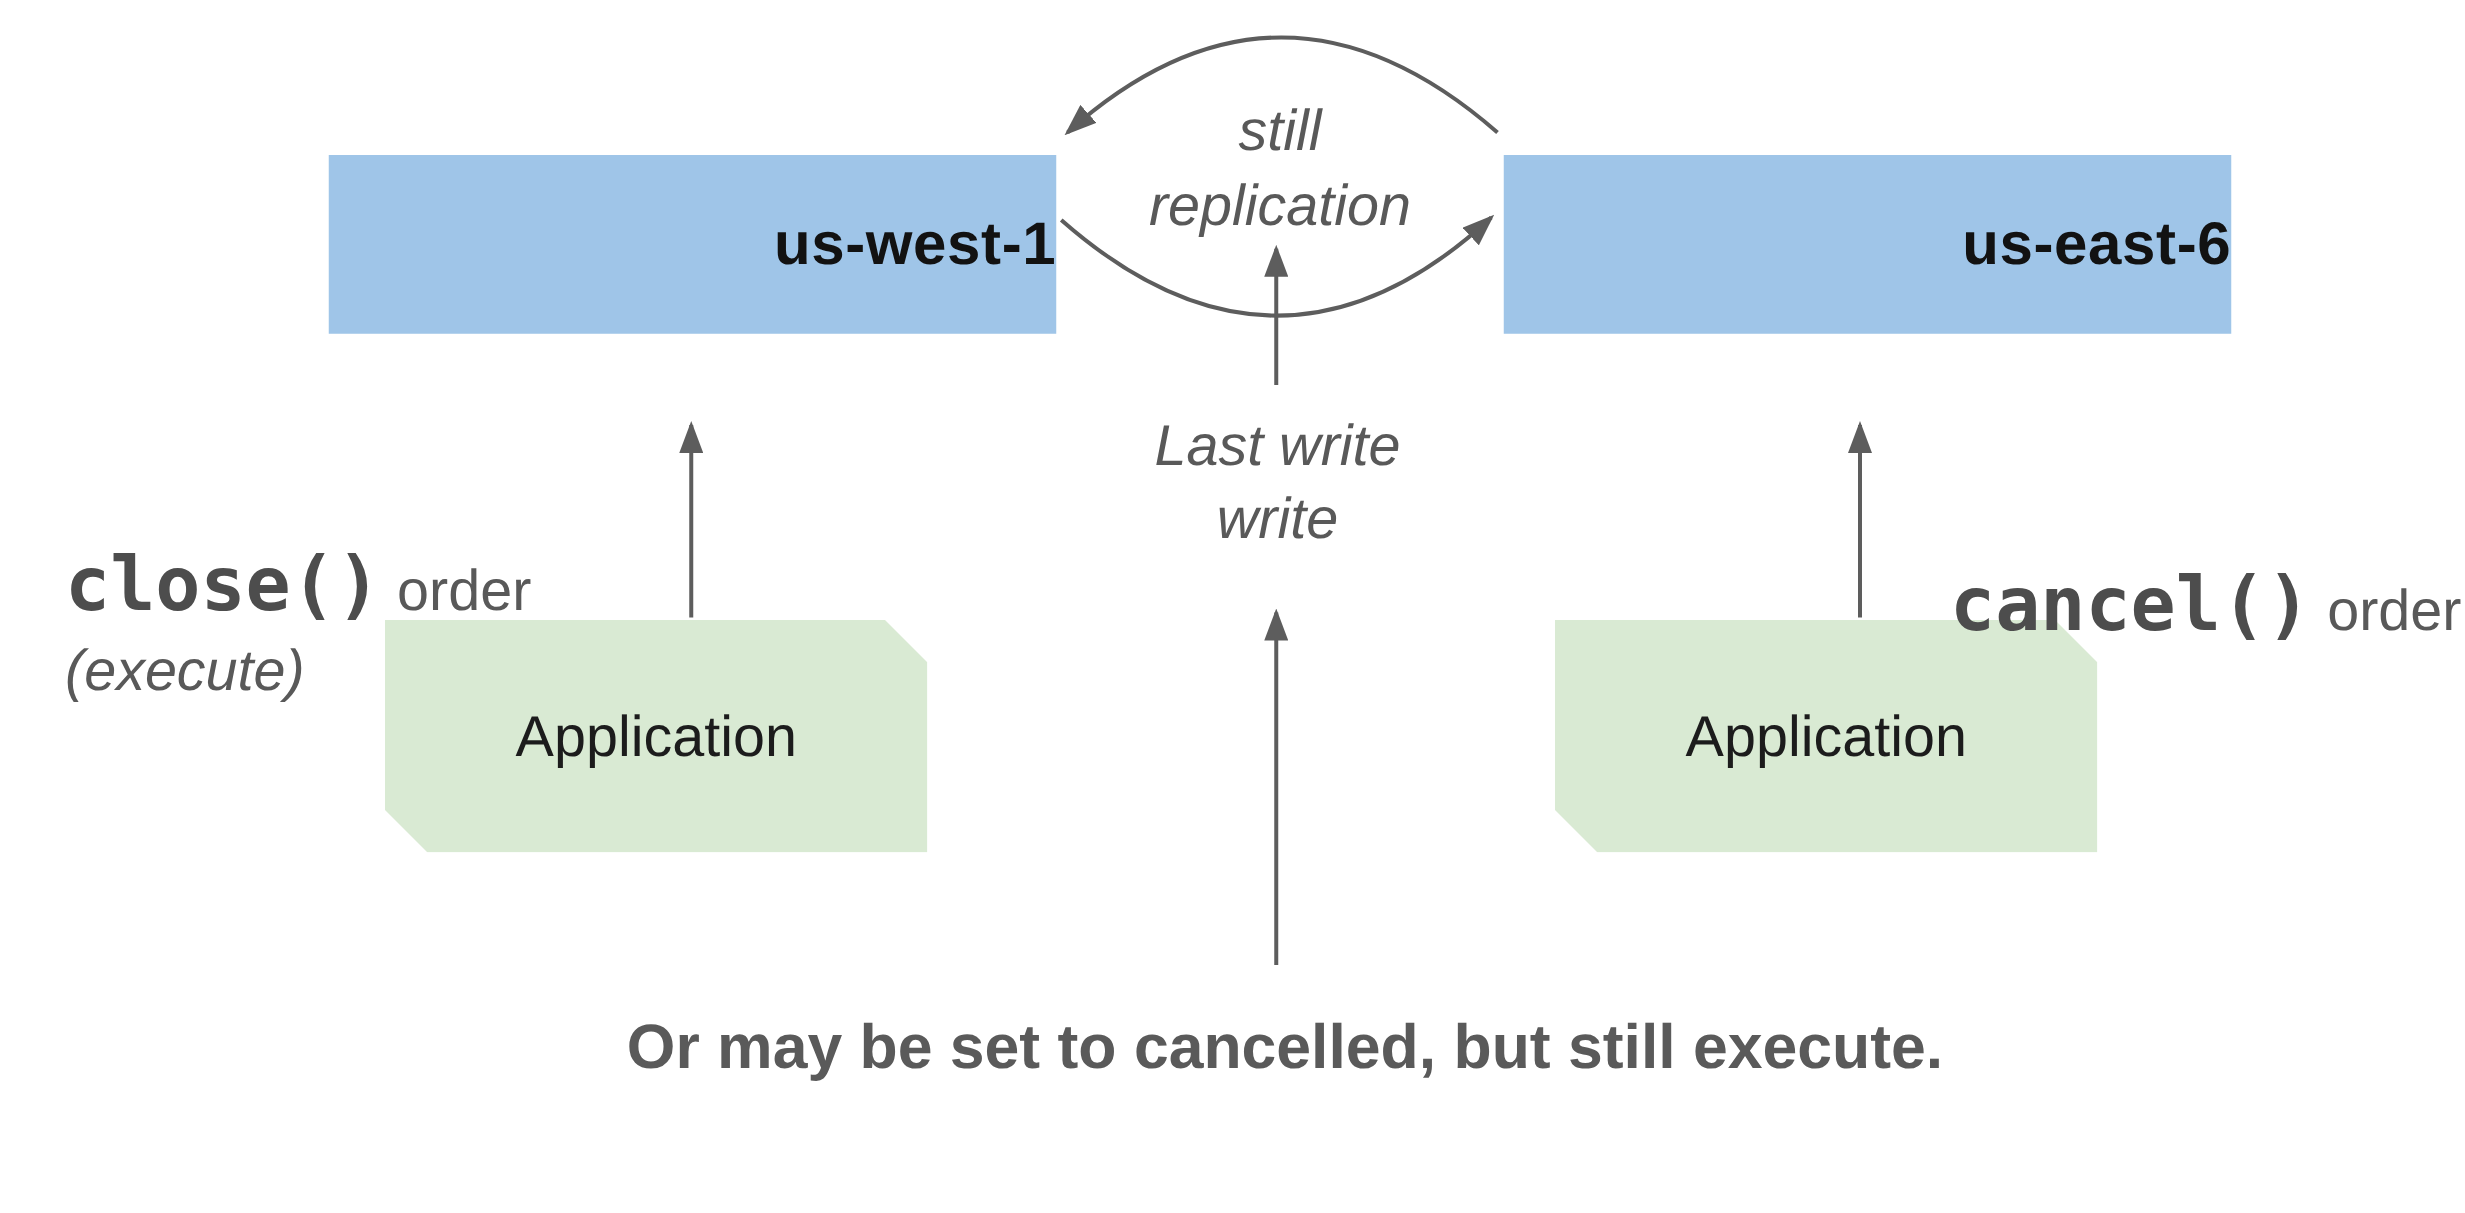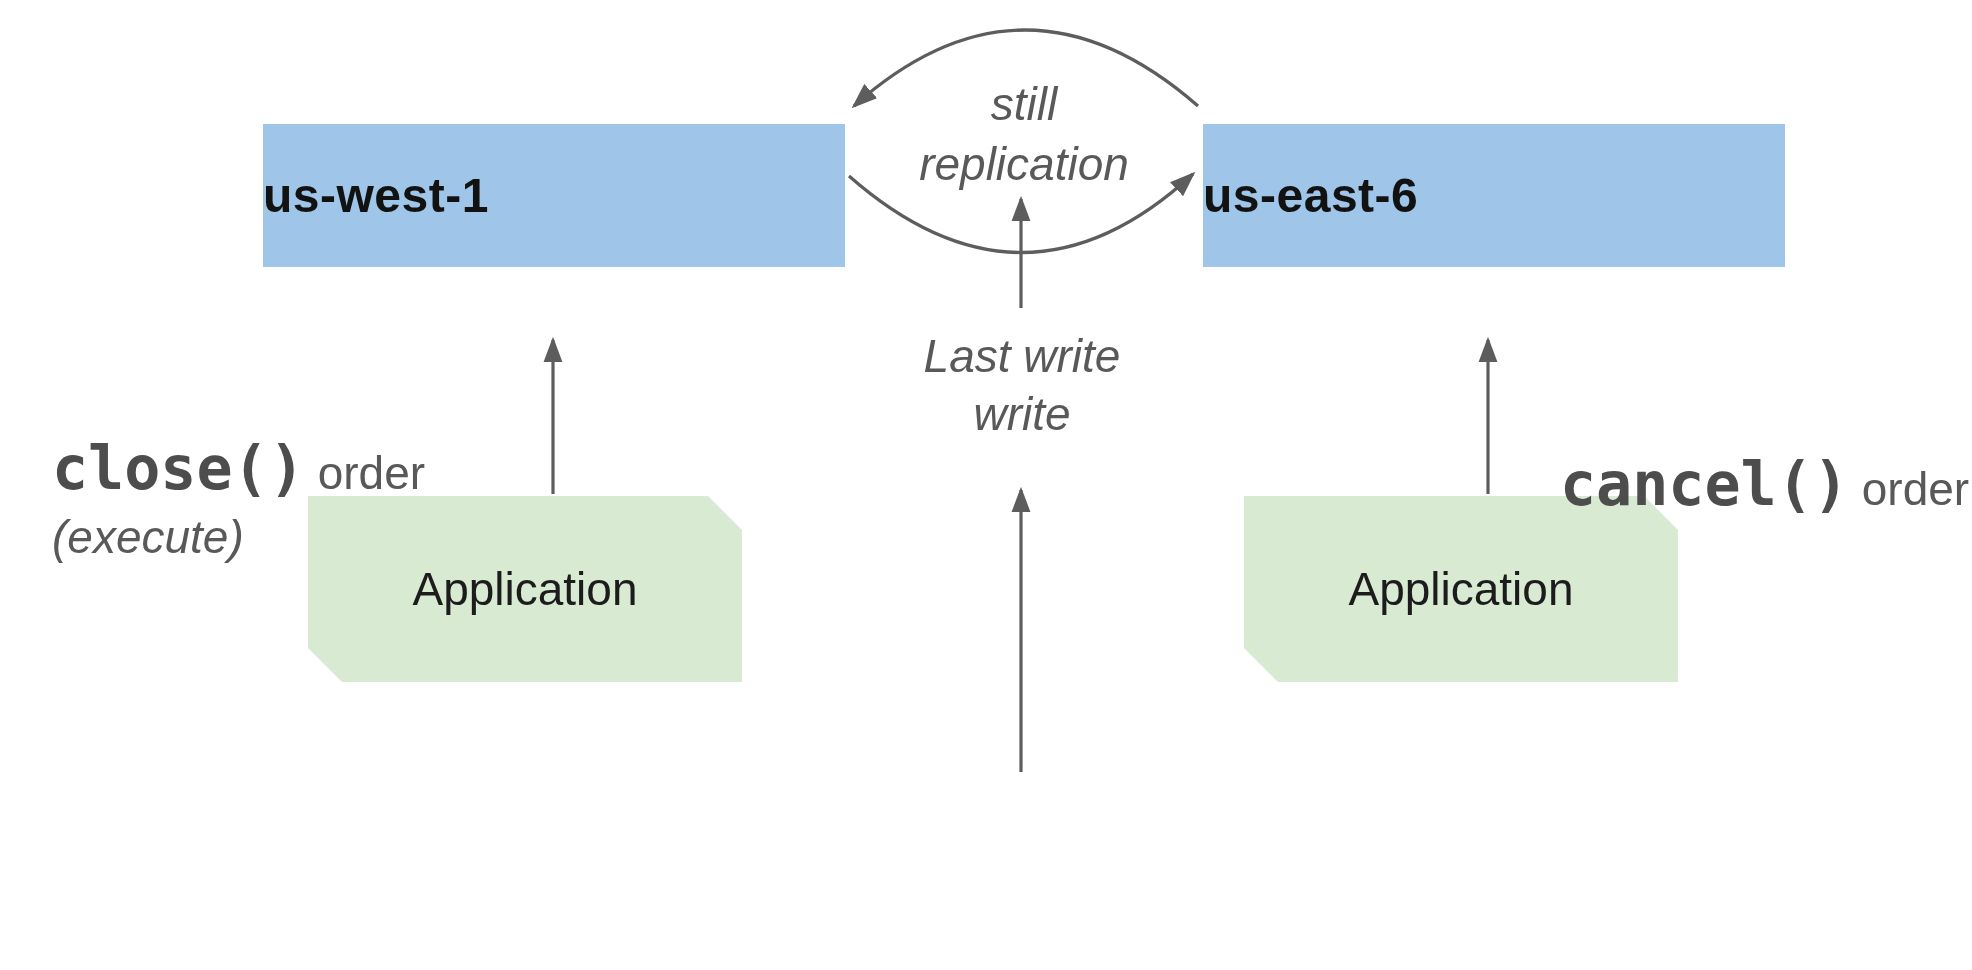--- a/index.html
+++ b/index.html
@@ -23,21 +23,21 @@
     overflow: visible;
   }
   .region {
     position: absolute;
     top: 124px;
     width: 582px;
     height: 143px;
     background: var(--blue, #9fc5e8);
     display: flex;
     align-items: center;
-    justify-content: flex-start;
+    justify-content: flex-end;
     font-size: 48px;
     font-weight: 600;
     color: #121212;
     letter-spacing: 0.5px;
   }
   .region-west { left: 263px; }
   .region-east { left: 1203px; }
   .app {
     position: absolute;
     top: 496px;
@@ -143,15 +143,16 @@
   <div class="oplabel op-west">
     <div><code>close()</code><span> order</span></div>
     <div class="op-note">(execute)</div>
   </div>
 
   <div class="oplabel op-east">
     <div><code>cancel()</code><span> order</span></div>
   </div>
 
   <div class="caption">
+    <div>Or may be set to cancelled, but still execute.</div>
   </div>
 
 </div>
 
 </body></html>

